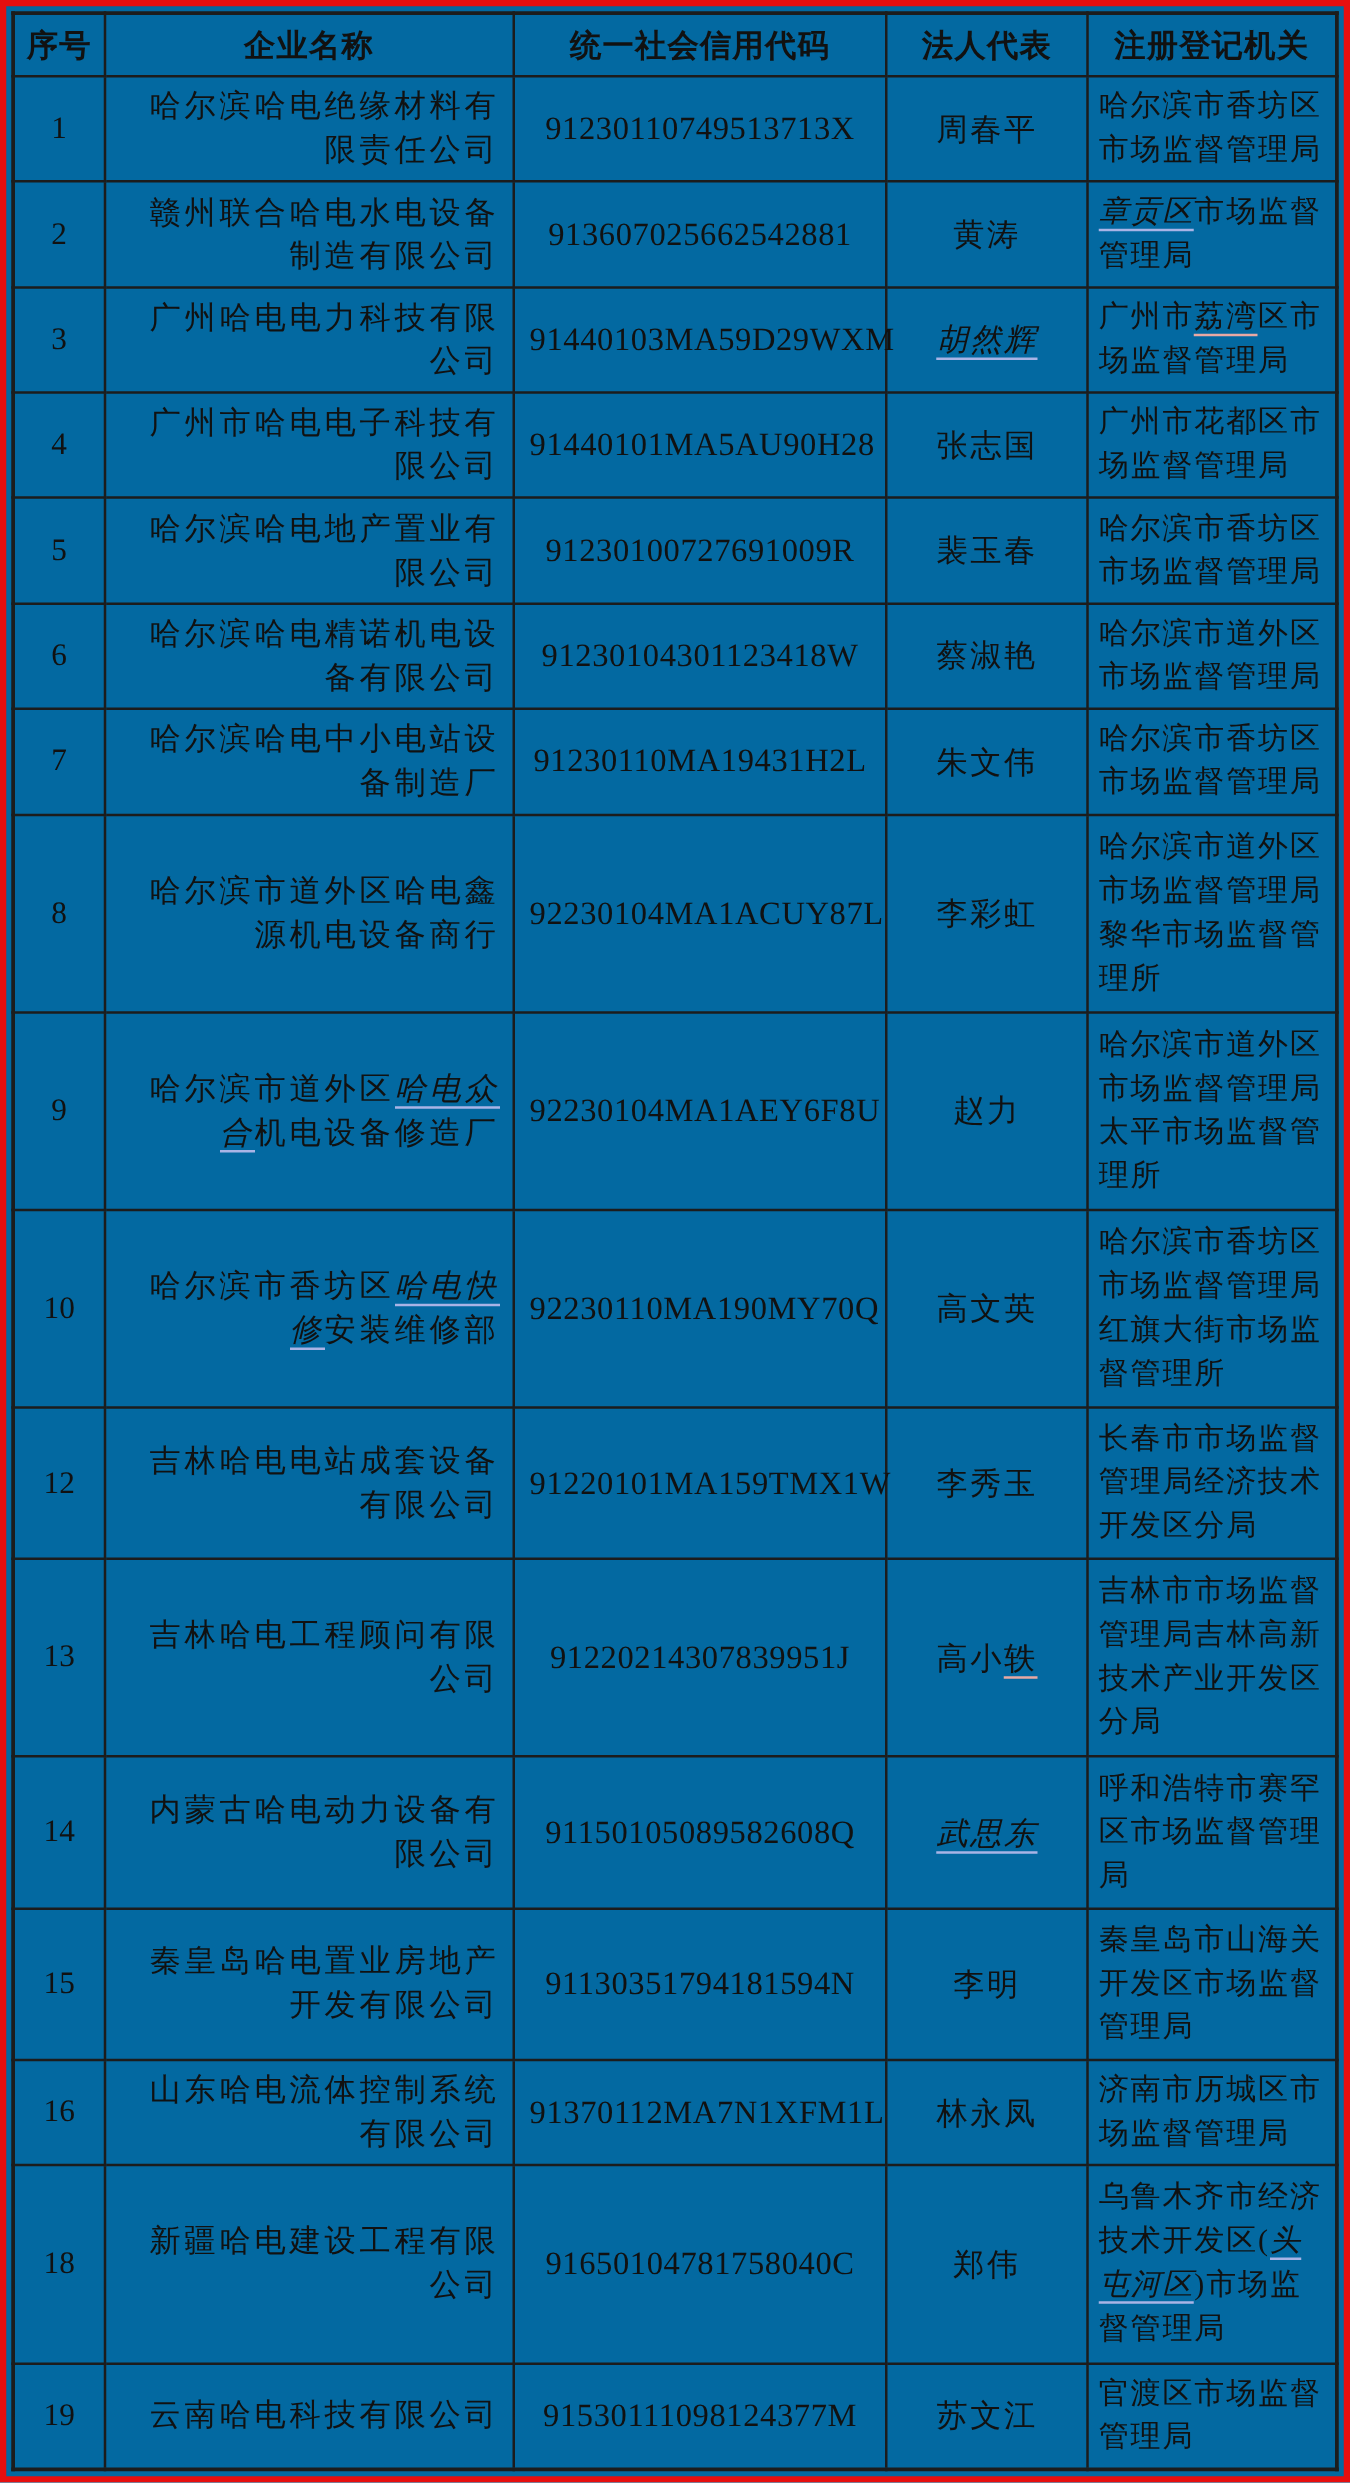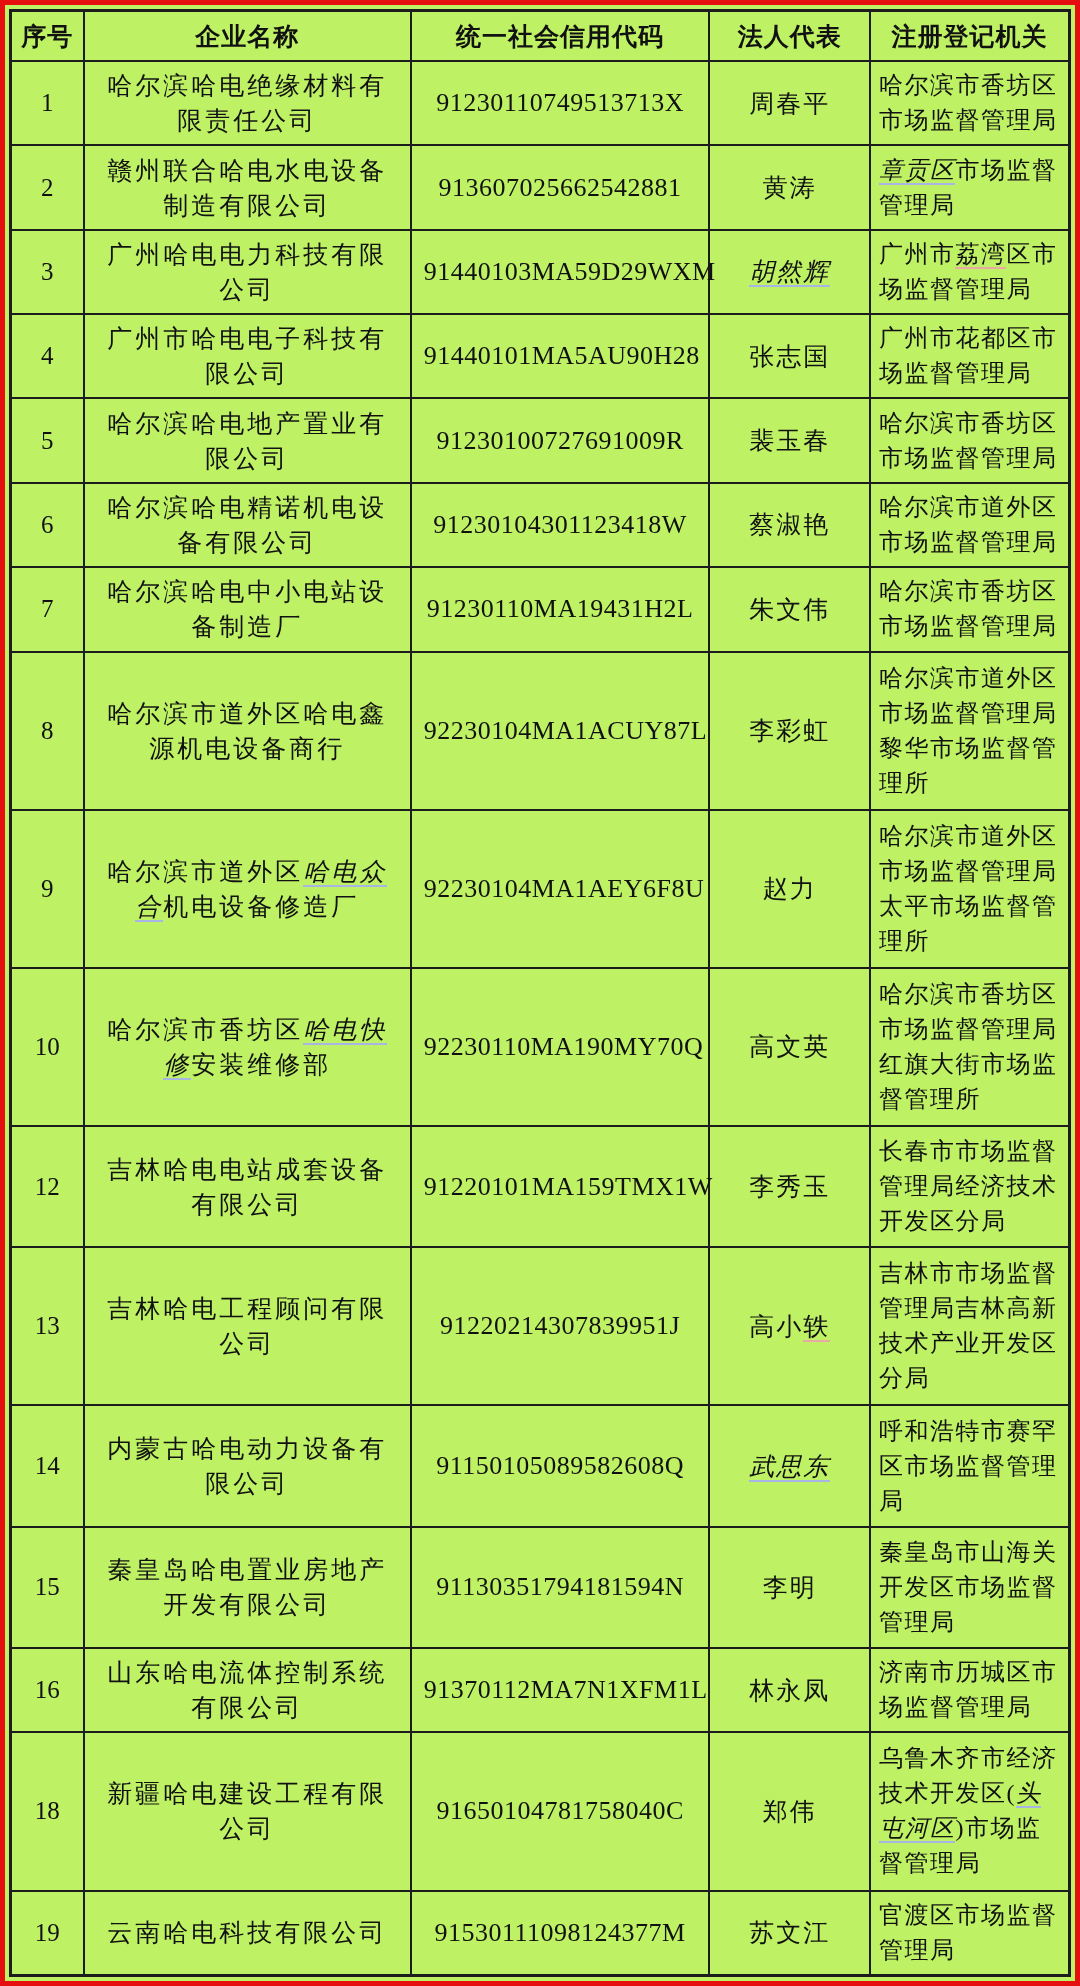--- a/index.html
+++ b/index.html
@@ -1,35 +1,35 @@
 <!DOCTYPE html>
 <html style="--frame-red: #e60f0f; --grid: #1c1c1c; --ublue: #a9b4e6; --ured: #e9a9a4;"><head>
 <meta charset="utf-8">
 <style>
   html,body{margin:0;padding:0;background:#ffffff;}
   body{width:1080px;height:1986px;font-family:"Liberation Serif","DejaVu Serif",serif;}
   .page{
     width:1080px;height:1986px;box-sizing:border-box;
     border:5px solid var(--frame-red,#e60f0f);
-    padding:4px;background:#bef264;
+    padding:4px;background:#0369a1;
   }
   table{
     width:100%;height:100%;border-collapse:collapse;table-layout:fixed;
     border:3px solid var(--grid,#1c1c1c);
   }
   th,td{border:2px solid var(--grid,#1c1c1c);vertical-align:middle;color:#111;}
   thead th{
     font-family:"Liberation Sans","DejaVu Sans",sans-serif;
     font-weight:bold;font-size:25px;letter-spacing:1px;
     padding:7px 2px;text-align:center;height:34px;
   }
   td.no{ text-align:center;font-size:25px;padding:2px; }
   td.name{
     font-size:25px;letter-spacing:3px;line-height:35px;
-    padding:4px 10px;text-align:center;
+    padding:4px 10px;text-align:right;
   }
   td.code{
     text-align:center;font-size:26px;letter-spacing:0.5px;
     font-family:"Liberation Serif","DejaVu Serif",serif;padding:12px;
   }
   td.code.small{font-size:21px;}
   td.rep{ text-align:center;font-size:25px;letter-spacing:2px;padding:2px; }
   td.auth{
     font-size:24px;letter-spacing:1.5px;line-height:35px;
     padding:4px 8px;text-align:left;margin-left:26px;

